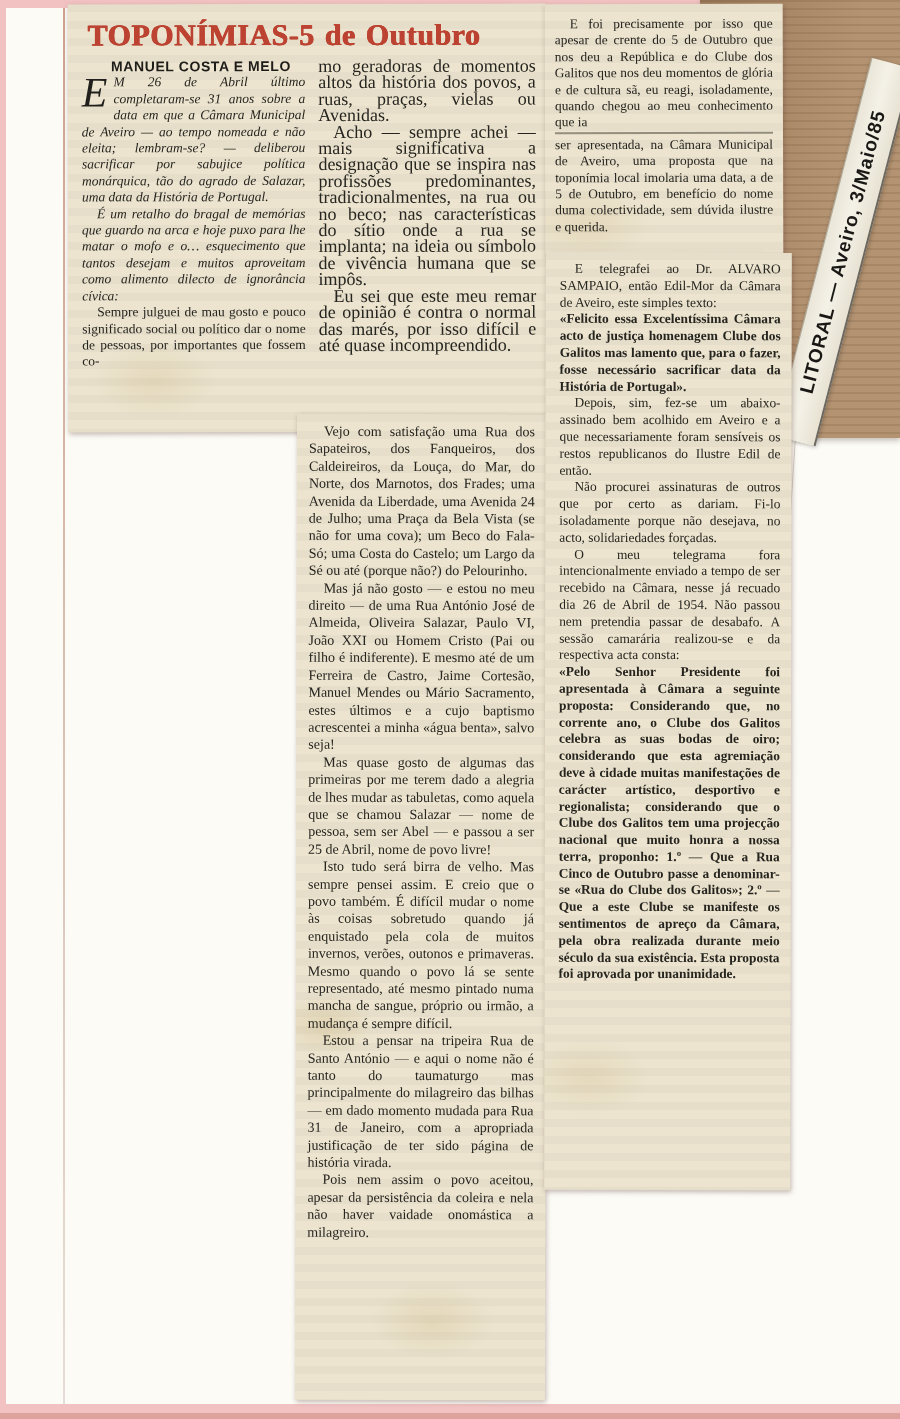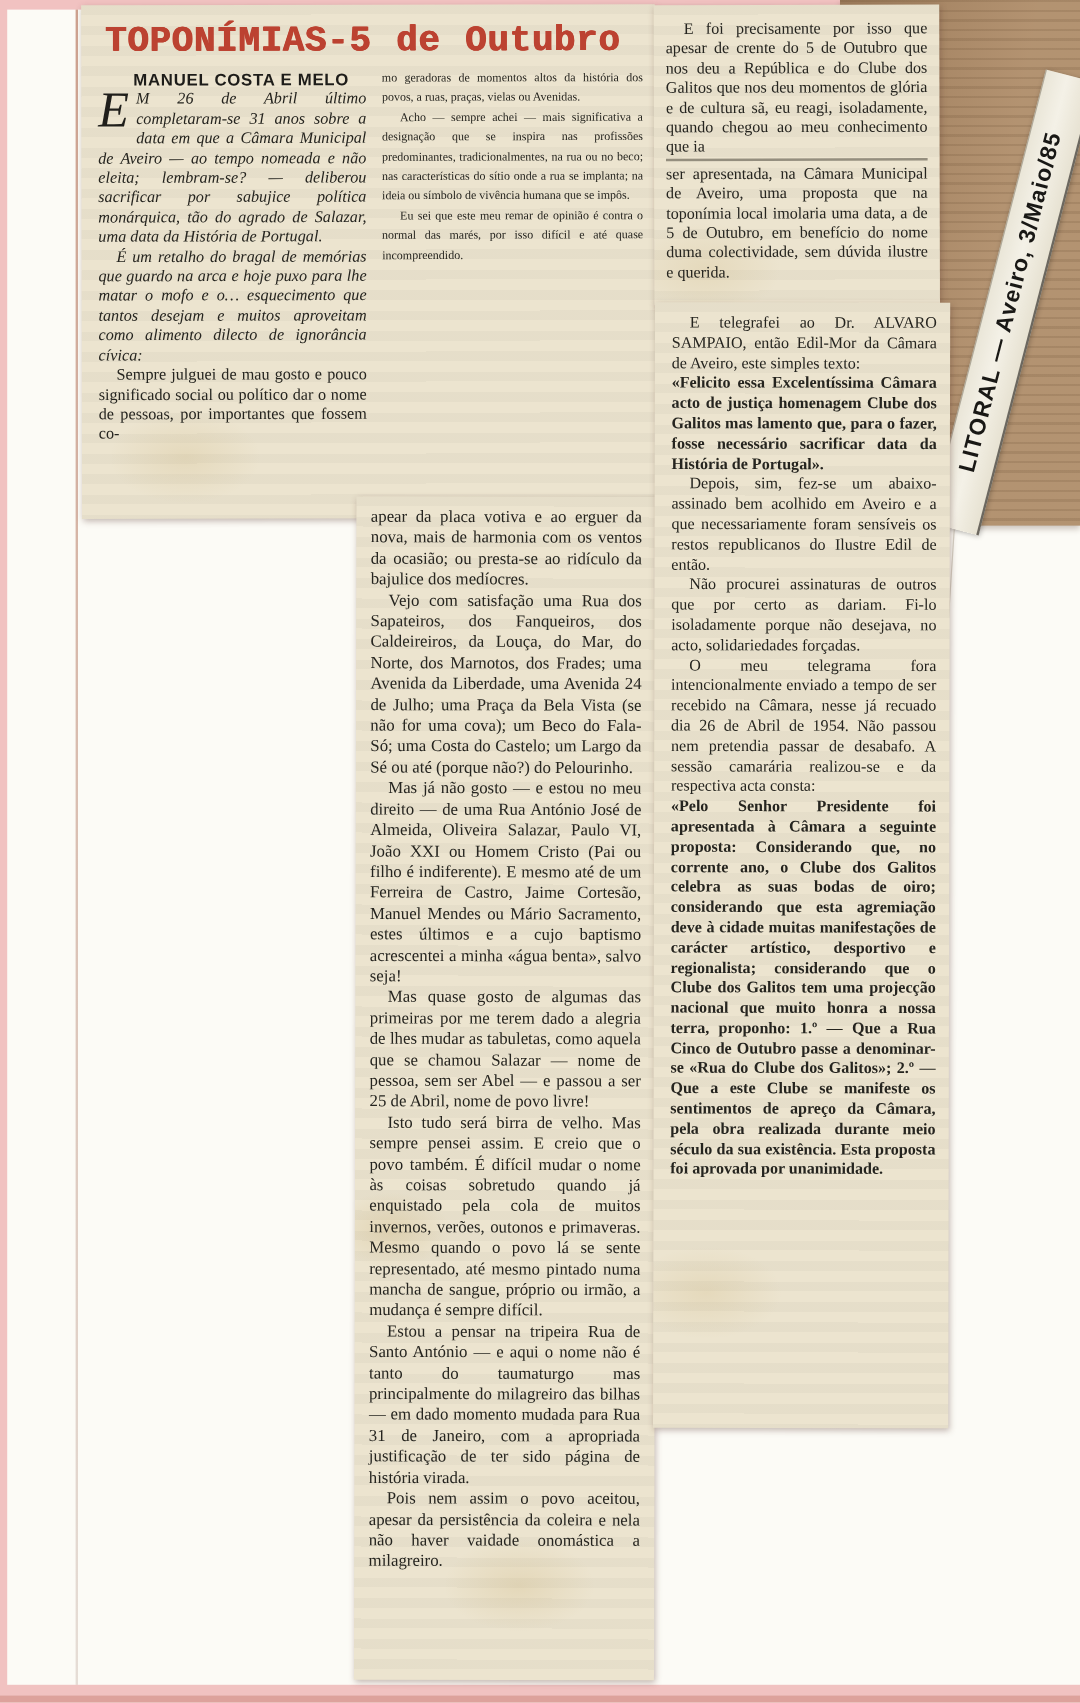--- a/index.html
+++ b/index.html
@@ -59,28 +59,28 @@
     background-image:
       radial-gradient(ellipse 90px 55px at 18% 88%, rgba(185,150,70,.14), rgba(0,0,0,0) 70%),
       repeating-linear-gradient(to bottom, rgba(110,110,100,.05) 0 8px, rgba(110,110,100,0) 8px 17px);
     box-shadow:1px 2px 5px rgba(90,55,45,.35);
   }
   .clip p{margin:0; text-indent:15px;}
   .clip p.cont{text-indent:0;}
   .clip-intro{ left:68px; top:4px; width:478px; height:428px; transform:rotate(-0.1deg); }
   .headline{
     margin:14px 8px 6px 20px;
-    font-family:Liberation Mono, monospace; font-weight:800;
+    font-family:Liberation Serif, serif; font-weight:800;
     font-size:30px; line-height:34px; letter-spacing:.5px; word-spacing:2px;
     color:#bc4231;
     text-shadow:.4px 0 0 #bc4231, -.4px 0 0 #bc4231;
   }
   .cols{display:flex; gap:13px; padding:0 10px 0 14px;}
   .colL{width:226px; font-size:13.5px; line-height:16.4px;}
-  .colR{width:220px; font-size:10px; line-height:16.4px;}
+  .colR{width:220px; font-size:18px; line-height:16.4px;}
   .byline{
     text-align:center; font-family:"Liberation Sans", sans-serif; font-weight:bold;
     font-size:14px; letter-spacing:.6px; color:#1d1c19; margin:4px 0 10px; text-indent:0;
   }
   .italic{font-style:italic;}
   .dropcap{
     float:left; font-family:"Liberation Serif", serif; font-style:italic;
     font-size:42px; line-height:32px; padding:2px 6px 0 0; color:#201f1b;
   }
   .clip-middle{
@@ -124,21 +124,20 @@
       <div class="colR">
         <p class="cont">mo geradoras de momentos altos da história dos povos, a ruas, praças, vielas ou Avenidas.</p>
         <p>Acho — sempre achei — mais significativa a designação que se inspira nas profissões predominantes, tradicionalmentes, na rua ou no beco; nas características do sítio onde a rua se implanta; na ideia ou símbolo de vivência humana que se impôs.</p>
         <p>Eu sei que este meu remar de opinião é contra o normal das marés, por isso difícil e até quase incompreendido.</p>
       </div>
     </div>
   </div>
 
   <div class="clip clip-middle">
     <div class="inner">
-      <p class="cont">apear da placa votiva e ao erguer da nova, mais de harmonia com os ventos da ocasião; ou presta-se ao ridículo da bajulice dos medíocres.</p>
       <p>Vejo com satisfação uma Rua dos Sapateiros, dos Fanqueiros, dos Caldeireiros, da Louça, do Mar, do Norte, dos Marnotos, dos Frades; uma Avenida da Liberdade, uma Avenida 24 de Julho; uma Praça da Bela Vista (se não for uma cova); um Beco do Fala-Só; uma Costa do Castelo; um Largo da Sé ou até (porque não?) do Pelourinho.</p>
       <p>Mas já não gosto — e estou no meu direito — de uma Rua António José de Almeida, Oliveira Salazar, Paulo VI, João XXI ou Homem Cristo (Pai ou filho é indiferente). E mesmo até de um Ferreira de Castro, Jaime Cortesão, Manuel Mendes ou Mário Sacramento, estes últimos e a cujo baptismo acrescentei a minha «água benta», salvo seja!</p>
       <p>Mas quase gosto de algumas das primeiras por me terem dado a alegria de lhes mudar as tabuletas, como aquela que se chamou Salazar — nome de pessoa, sem ser Abel — e passou a ser 25 de Abril, nome de povo livre!</p>
       <p>Isto tudo será birra de velho. Mas sempre pensei assim. E creio que o povo também. É difícil mudar o nome às coisas sobretudo quando já enquistado pela cola de muitos invernos, verões, outonos e primaveras. Mesmo quando o povo lá se sente representado, até mesmo pintado numa mancha de sangue, próprio ou irmão, a mudança é sempre difícil.</p>
       <p>Estou a pensar na tripeira Rua de Santo António — e aqui o nome não é tanto do taumaturgo mas principalmente do milagreiro das bilhas — em dado momento mudada para Rua 31 de Janeiro, com a apropriada justificação de ter sido página de história virada.</p>
       <p>Pois nem assim o povo aceitou, apesar da persistência da coleira e nela não haver vaidade onomástica a milagreiro.</p>
     </div>
   </div>
 
   <div class="clip clip-right-top">

